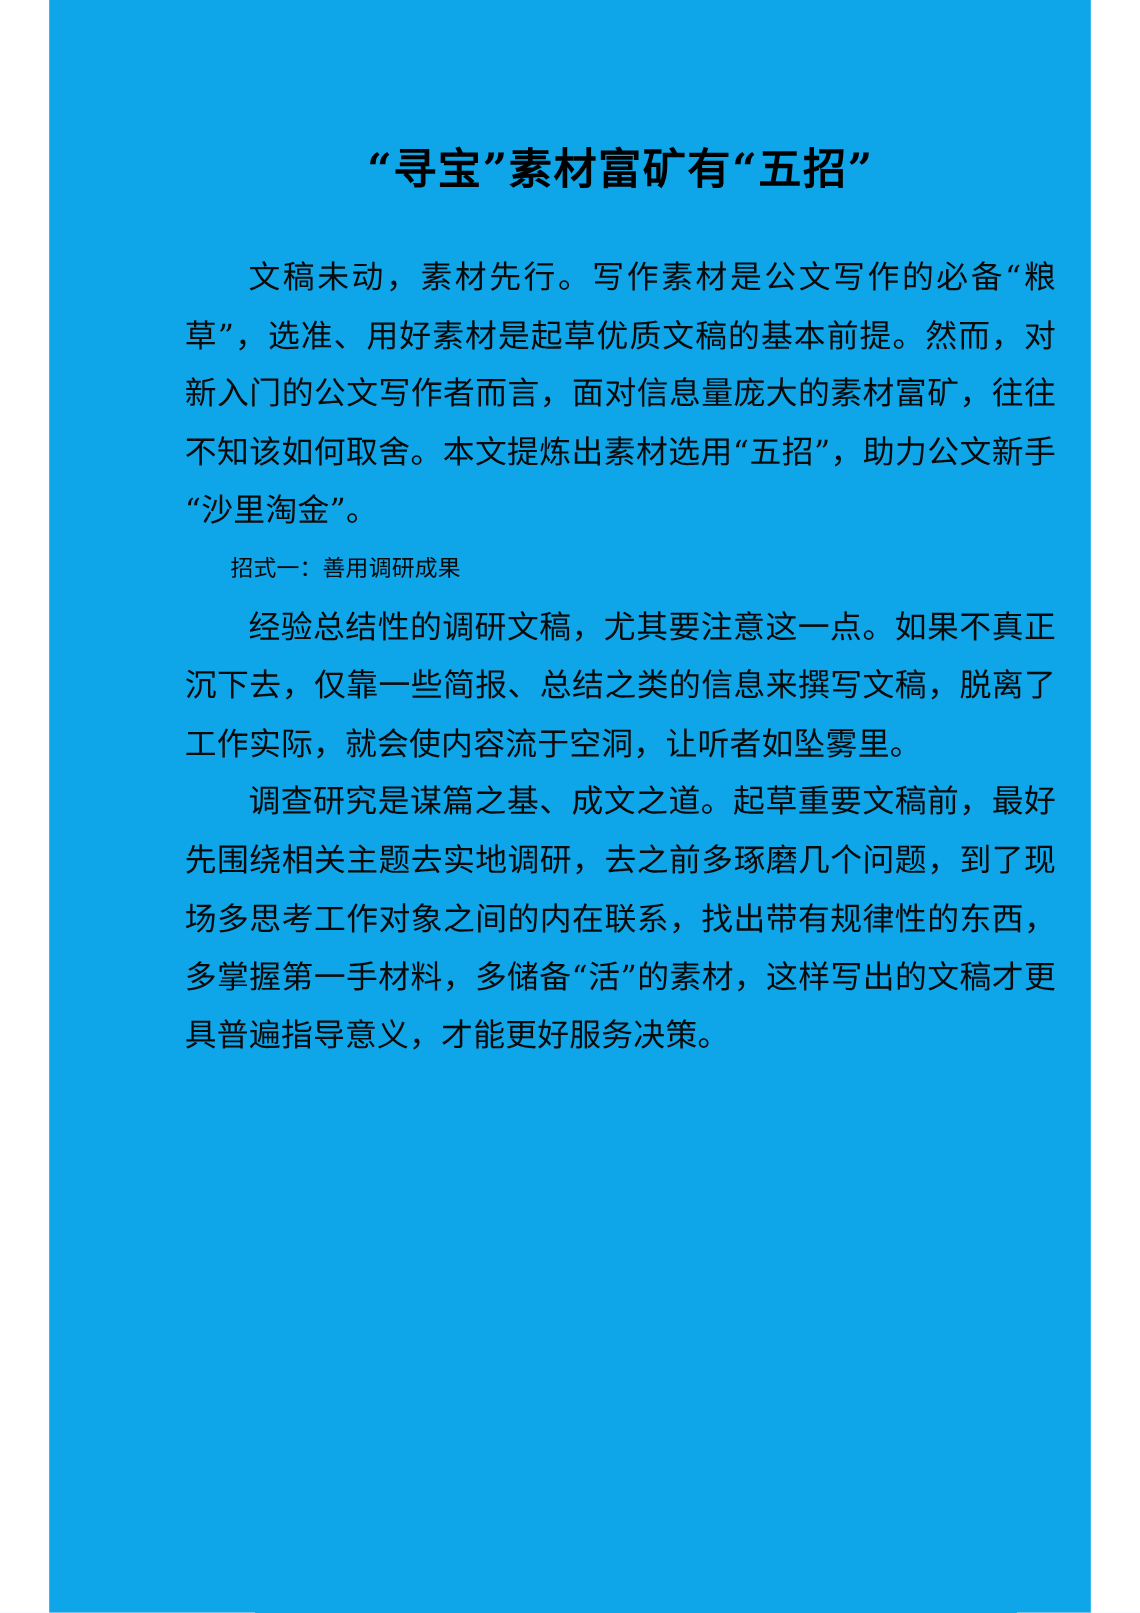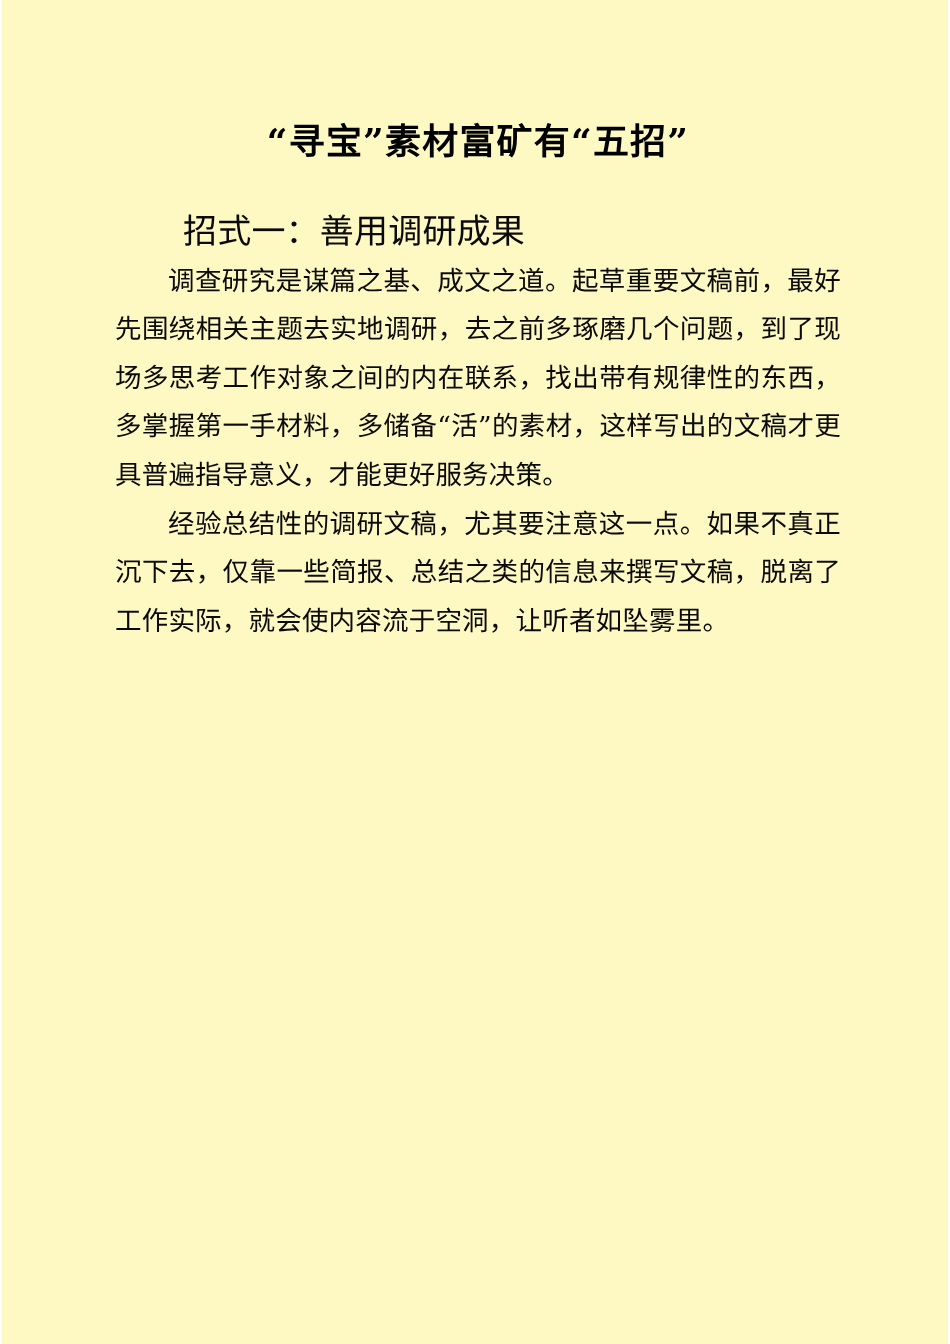--- a/index.html
+++ b/index.html
@@ -4,23 +4,23 @@
 <title>document</title>
 <style>
   html, body {
     margin: 0;
     padding: 0;
     background: #ffffff;
   }
 
   .page {
     position: relative;
-    width: 946px;
+    width: 868px;
     height: 1344px;
-    background: #fef9c3;
+    background: #0ea5e9;
     margin: 0 auto;
     overflow: hidden;
     box-sizing: border-box;
   }
 
   .content {
     position: absolute;
     left: 113px;
     top: 0;
     width: 726px;
@@ -55,43 +55,44 @@
     text-indent: 2em;
     letter-spacing: 0.2px;
     word-break: break-all;
   }
 
   .para + .para {
     margin-top: 0;
   }
 
   .section-head {
-    font-family: Liberation Serif, serif;
-    font-size: 34px;
+    font-family: Liberation Mono, monospace;
+    font-size: 19px;
     line-height: 48.6px;
     color: #0a0a0a;
     margin: 0;
     text-indent: 2em;
     font-weight: normal;
     letter-spacing: 0.2px;
   }
 </style>
 </head>
 <body>
 
 <div class="page">
   <div class="content">
 
     <h1 class="doc-title">“寻宝”素材富矿有“五招”</h1>
 
     <div class="body-block">
 
+      <p class="para">文稿未动，素材先行。写作素材是公文写作的必备“粮草”，选准、用好素材是起草优质文稿的基本前提。然而，对新入门的公文写作者而言，面对信息量庞大的素材富矿，往往不知该如何取舍。本文提炼出素材选用“五招”，助力公文新手“沙里淘金”。</p>
 
       <p class="section-head">招式一：善用调研成果</p>
 
+      <p class="para">经验总结性的调研文稿，尤其要注意这一点。如果不真正沉下去，仅靠一些简报、总结之类的信息来撰写文稿，脱离了工作实际，就会使内容流于空洞，让听者如坠雾里。</p>
+
       <p class="para">调查研究是谋篇之基、成文之道。起草重要文稿前，最好先围绕相关主题去实地调研，去之前多琢磨几个问题，到了现场多思考工作对象之间的内在联系，找出带有规律性的东西，多掌握第一手材料，多储备“活”的素材，这样写出的文稿才更具普遍指导意义，才能更好服务决策。</p>
-
-      <p class="para">经验总结性的调研文稿，尤其要注意这一点。如果不真正沉下去，仅靠一些简报、总结之类的信息来撰写文稿，脱离了工作实际，就会使内容流于空洞，让听者如坠雾里。</p>
 
 
     </div>
   </div>
 </div>
 
 </body></html>

